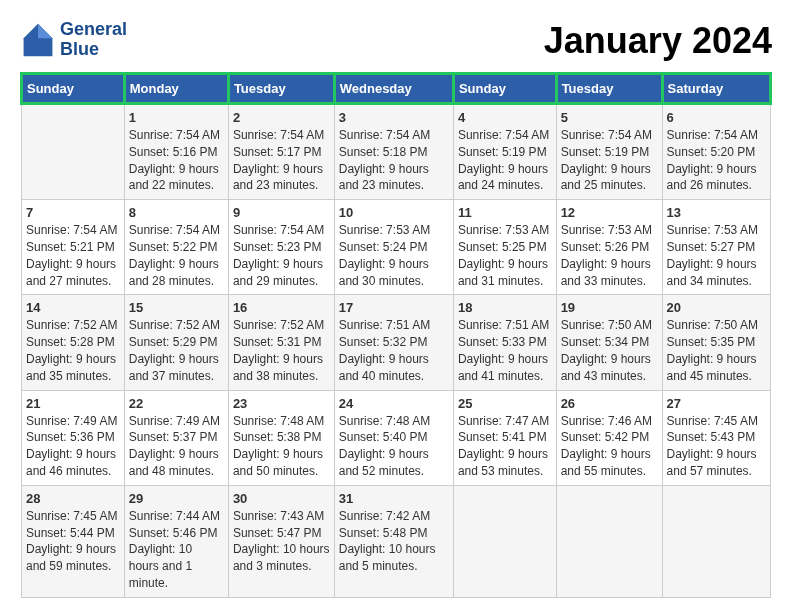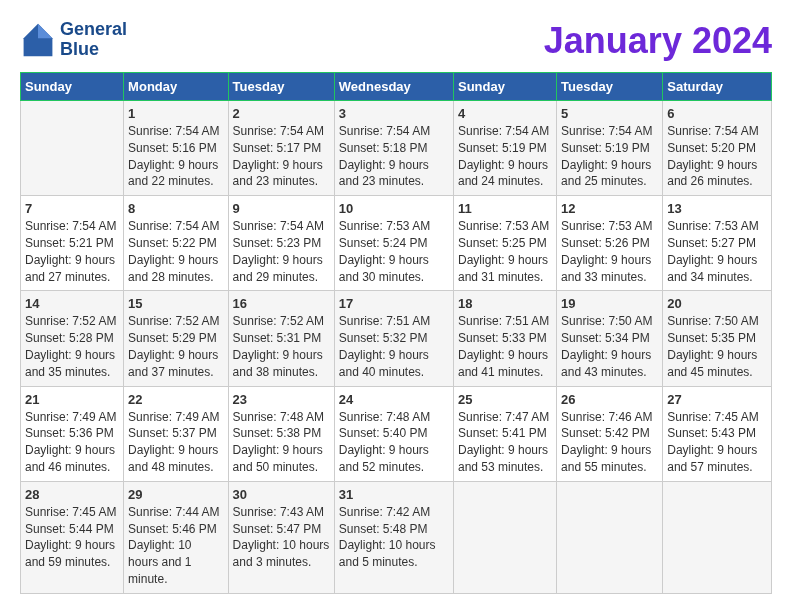--- a/index.html
+++ b/index.html
@@ -30,40 +30,40 @@
     .logo-icon {
       width: 36px;
       height: 36px;
     }
     .title-block {
       text-align: right;
     }
     .title-block h1 {
       font-size: 36px;
       font-weight: bold;
-      color: #6d28d9;
+      color: #000000;
     }
     .title-block h2 {
       font-size: 16px;
       font-weight: normal;
       color: #444;
     }
     table {
       width: 100%;
       border-collapse: collapse;
       font-size: 11px;
     }
     thead tr th {
       background: #2c5fa8;
       color: #fff;
       padding: 6px 4px;
       text-align: left;
       font-size: 13px;
       font-weight: bold;
-      border: 1px solid #22c55e;
+      border: 3px solid #22c55e;
     }
     tbody tr td {
       vertical-align: top;
       padding: 5px 4px;
       border: 1px solid #ccc;
       color: #333;
       min-height: 80px;
     }
     tbody tr:nth-child(odd) td {
       background: #f5f5f5;

